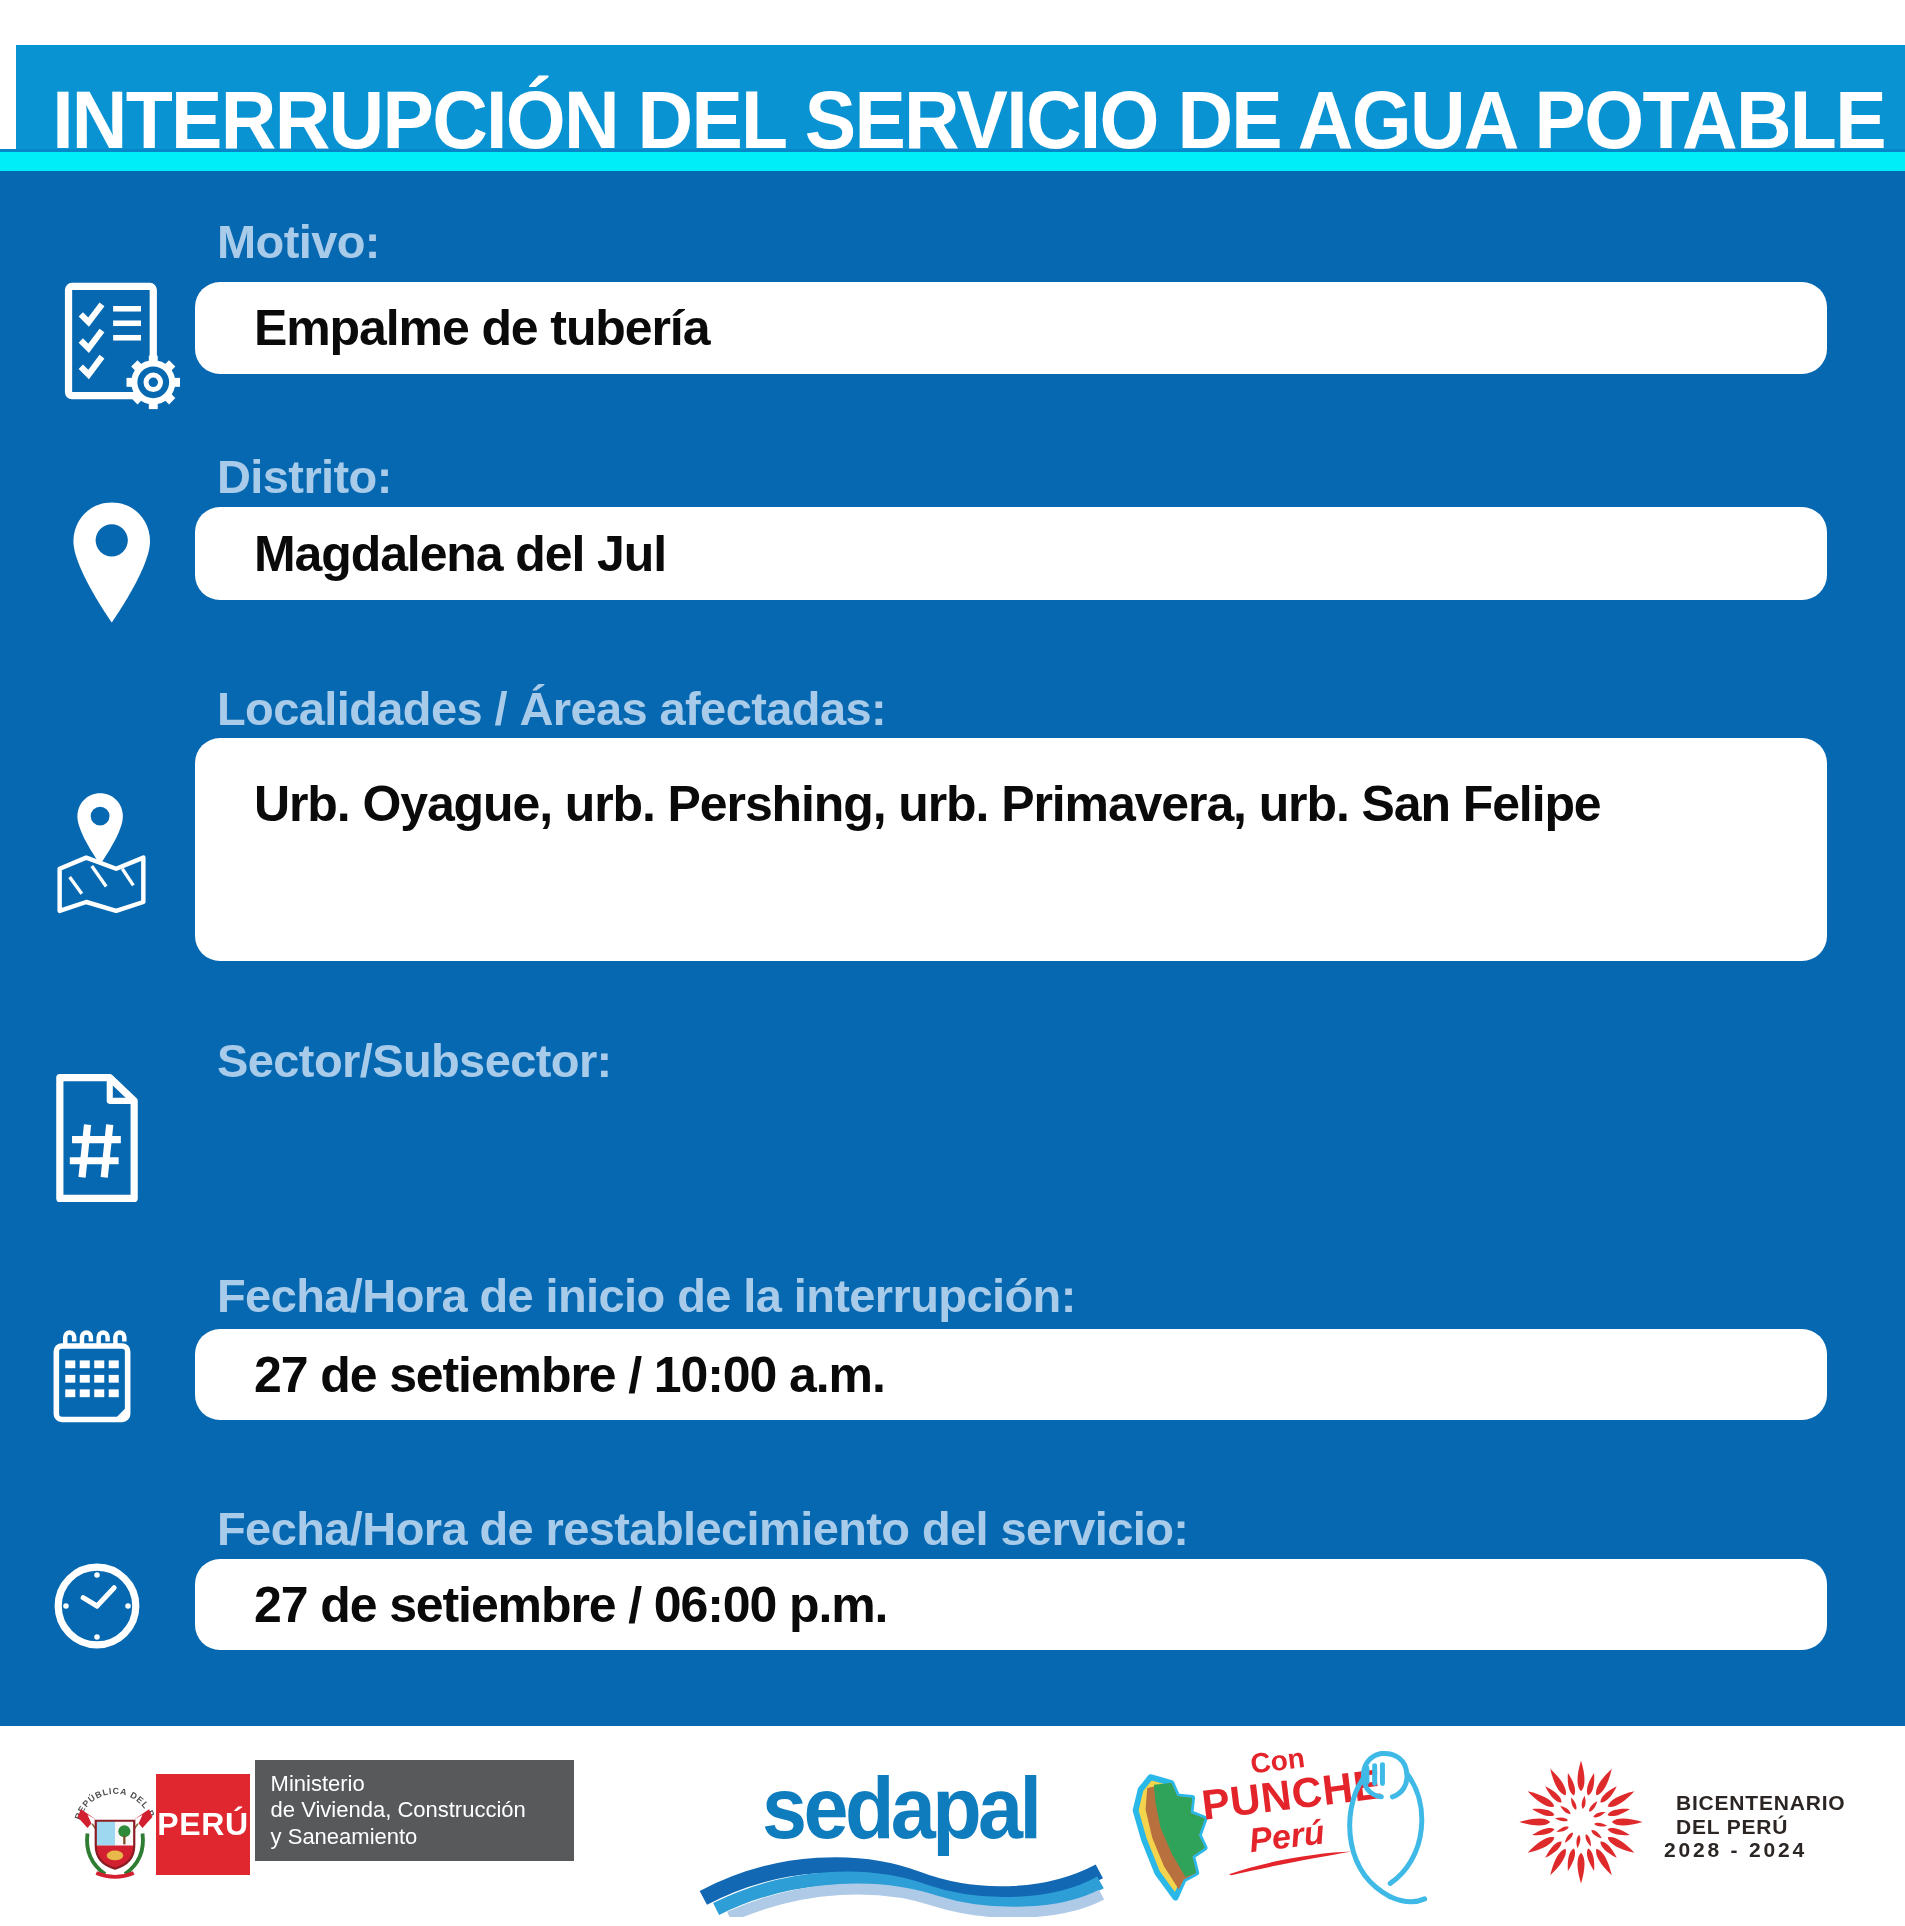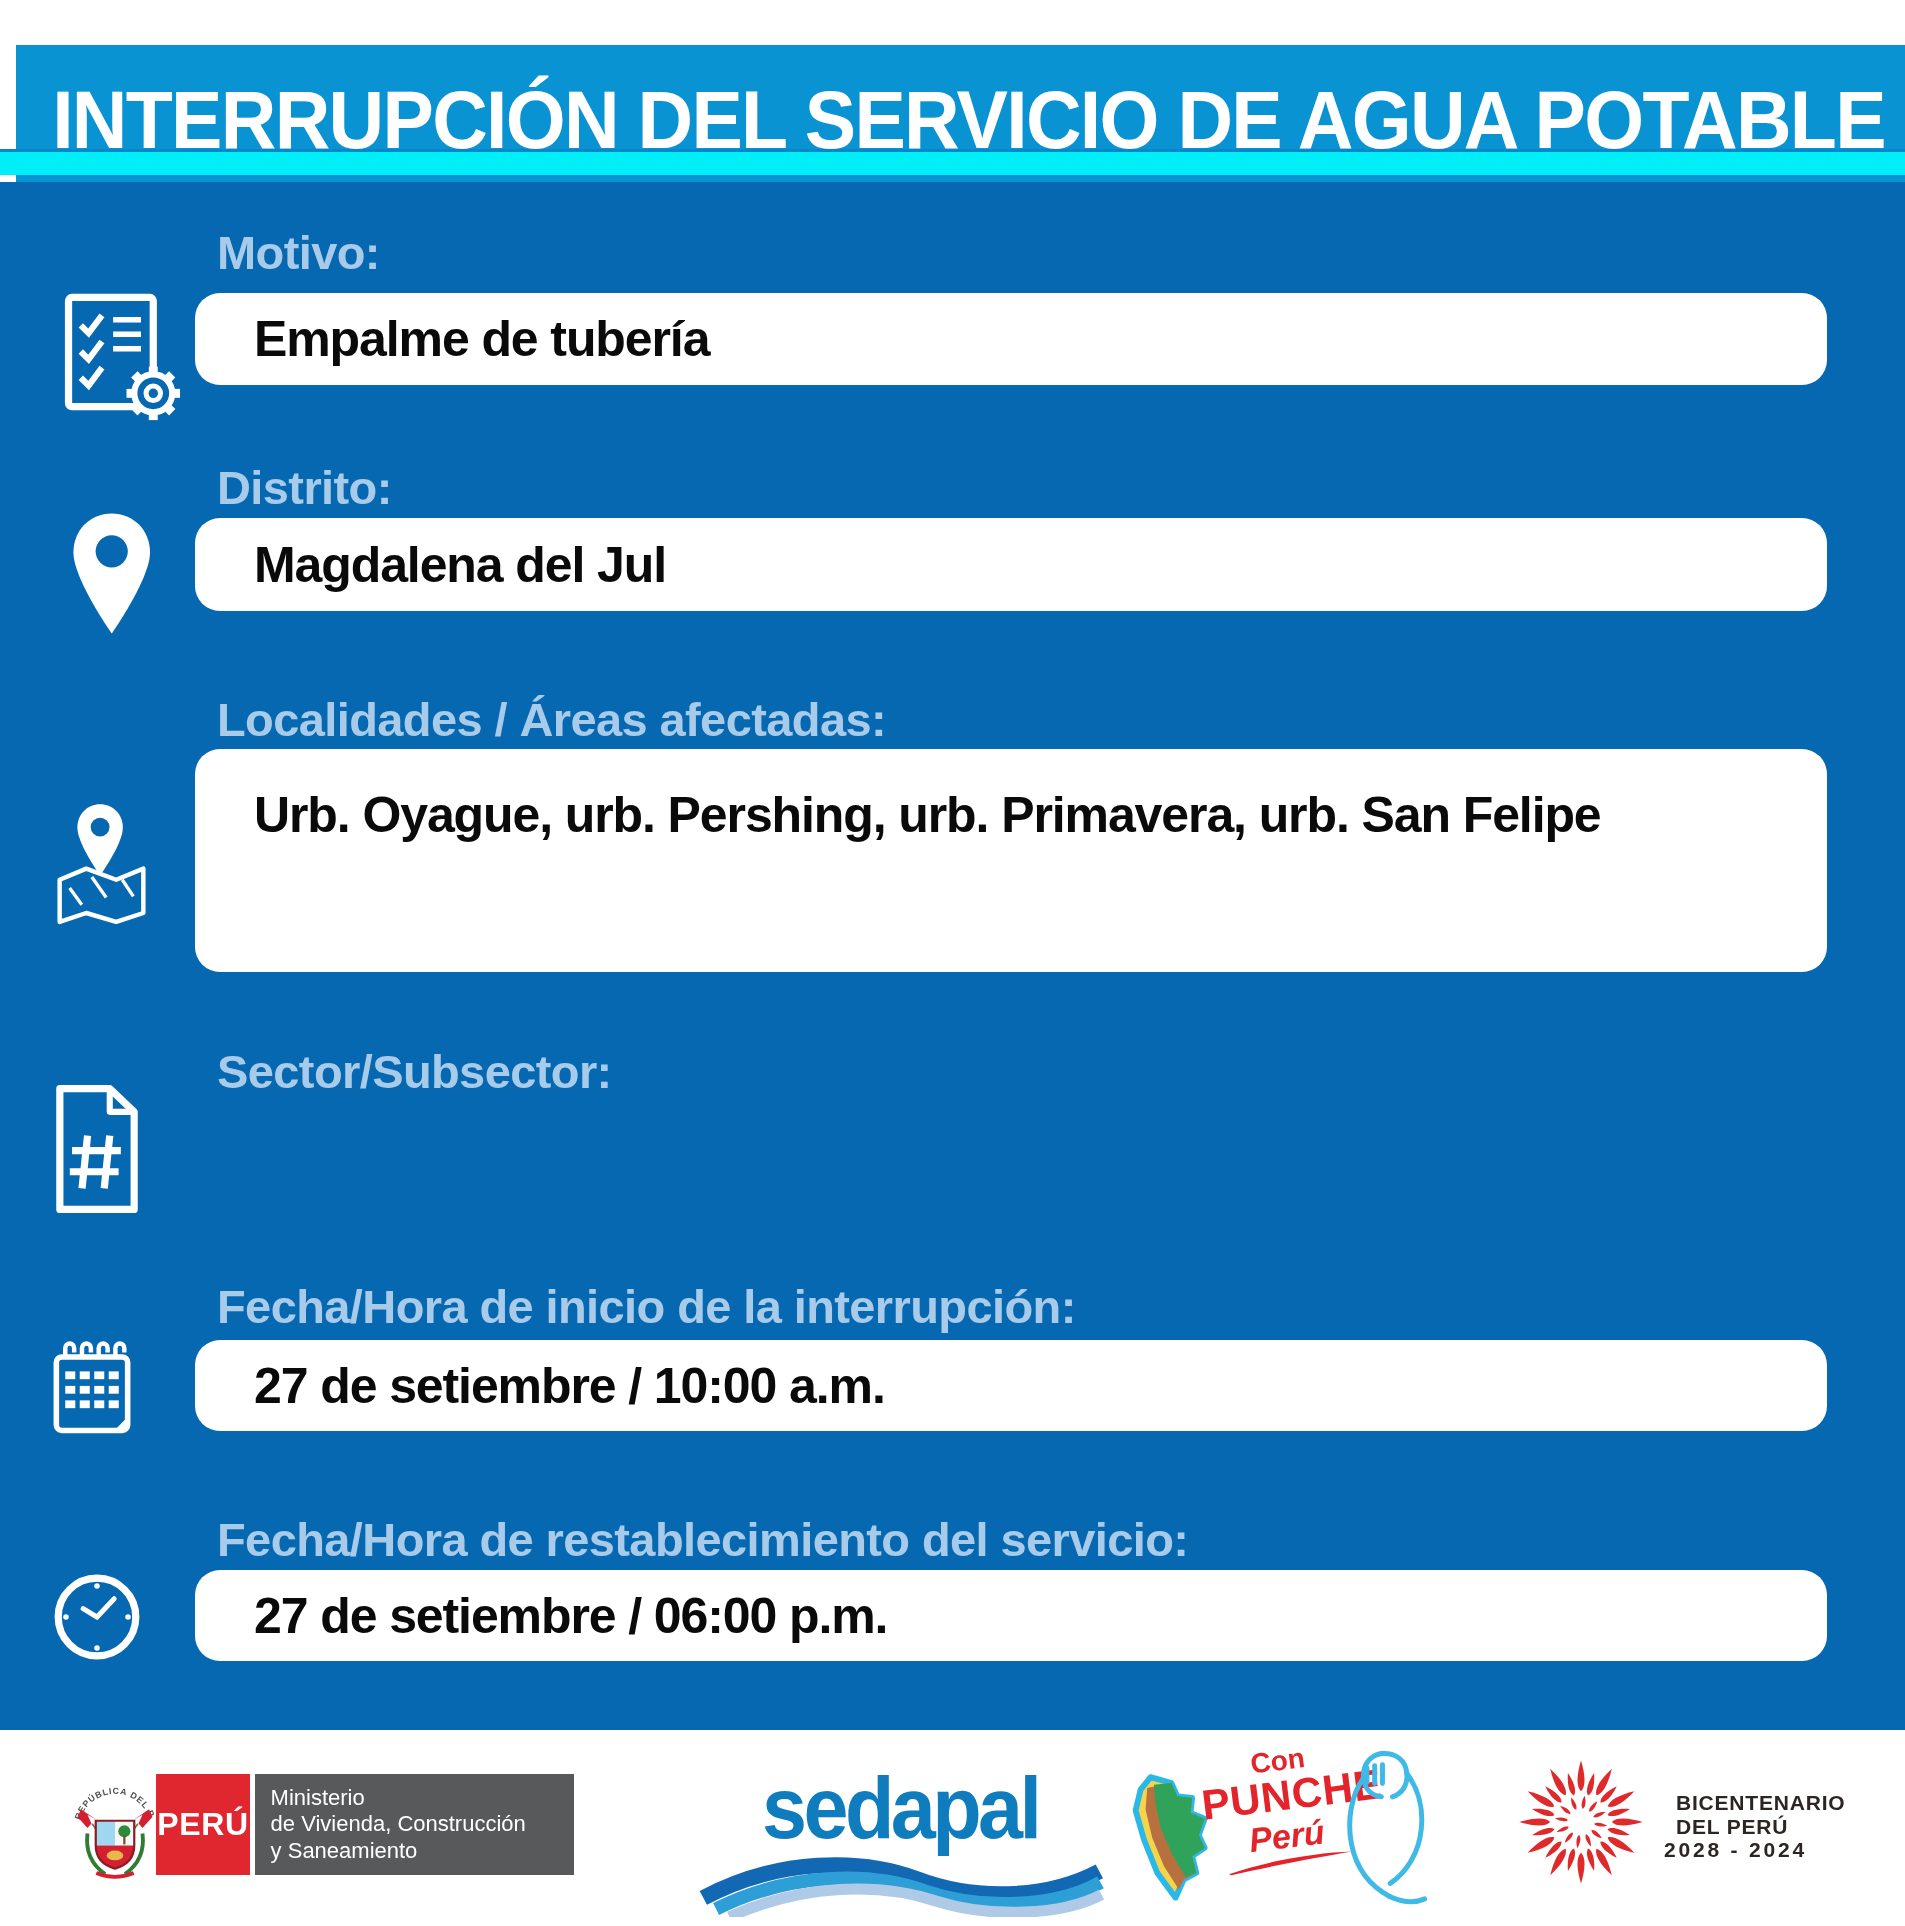--- a/index.html
+++ b/index.html
@@ -8,37 +8,37 @@
 
   
   .header{position:absolute;left:16px;top:0;width:1905px;height:149px;background:#0A93D3;
           display:flex;align-items:center;justify-content:center;margin-top:45px;}
   .title{color:#ffffff;font-size:77px;font-weight:800;letter-spacing:-1.7px;white-space:nowrap;
          transform:scaleY(1.06);}
   .stripe{position:absolute;left:0;top:149px;width:1905px;height:26px;background:#00EEF7;
           border-top:3.3px solid #0887C8;box-sizing:border-box;}
 
   
-  .bodyarea{position:absolute;left:0;top:182px;width:1905px;height:1555px;background:#0668B0;}
+  .bodyarea{position:absolute;left:0;top:171px;width:1905px;height:1555px;background:#0668B0;}
 
   .field-label{position:absolute;left:217px;color:#A9CBEA;font-size:47px;font-weight:700;
                letter-spacing:-0.6px;white-space:nowrap;}
   .field-box{position:absolute;left:195px;width:1632px;background:#ffffff;border-radius:25px;
              display:flex;align-items:center;padding-left:27px;box-sizing:border-box;}
   .field-box.top-align{align-items:flex-start;padding-top:37px;}
   .field-value{color:#0A0A0A;font-size:50px;font-weight:700;letter-spacing:-1.1px;white-space:nowrap;margin-left:32px;}
 
   .icon{position:absolute;}
 
   
   .footer{position:absolute;left:0;top:1730px;width:1905px;height:196px;background:#ffffff;}
   .peru-red-box{position:absolute;left:156px;top:44px;width:94px;height:101px;background:#E0262F;
                 display:flex;align-items:center;justify-content:center;}
   .peru-red-box span{color:#fff;font-size:32px;font-weight:700;letter-spacing:0.6px;}
-  .ministry-box{position:absolute;left:255px;top:44px;width:319px;height:101px;background:#58595B;
+  .ministry-box{position:absolute;left:255px;top:30px;width:319px;height:101px;background:#58595B;
                 display:flex;flex-direction:column;justify-content:center;padding-left:15.6px;box-sizing:border-box;}
   .ministry-box div{color:#fff;font-size:22px;line-height:1.2;font-weight:400;}
   .sedapal-wrap{position:absolute;left:689px;top:34px;width:422px;height:156px;text-align:center;}
   .sedapal-text{font-size:88px;font-weight:700;color:#0F7CBE;letter-spacing:-3.9px;
                 transform:scaleX(0.92);display:inline-block;line-height:1;}
   .punche-text{position:absolute;left:1203px;top:16.7px;width:161px;text-align:center;
                transform:rotate(-7deg);color:#E3242B;}
   .punche-text .w1{font-size:28px;font-weight:700;line-height:1;}
   .punche-text .w2{font-size:42px;font-weight:800;line-height:1.02;letter-spacing:0.6px;}
   .punche-text .w3{font-size:34px;font-weight:700;font-style:italic;line-height:1.1;}

